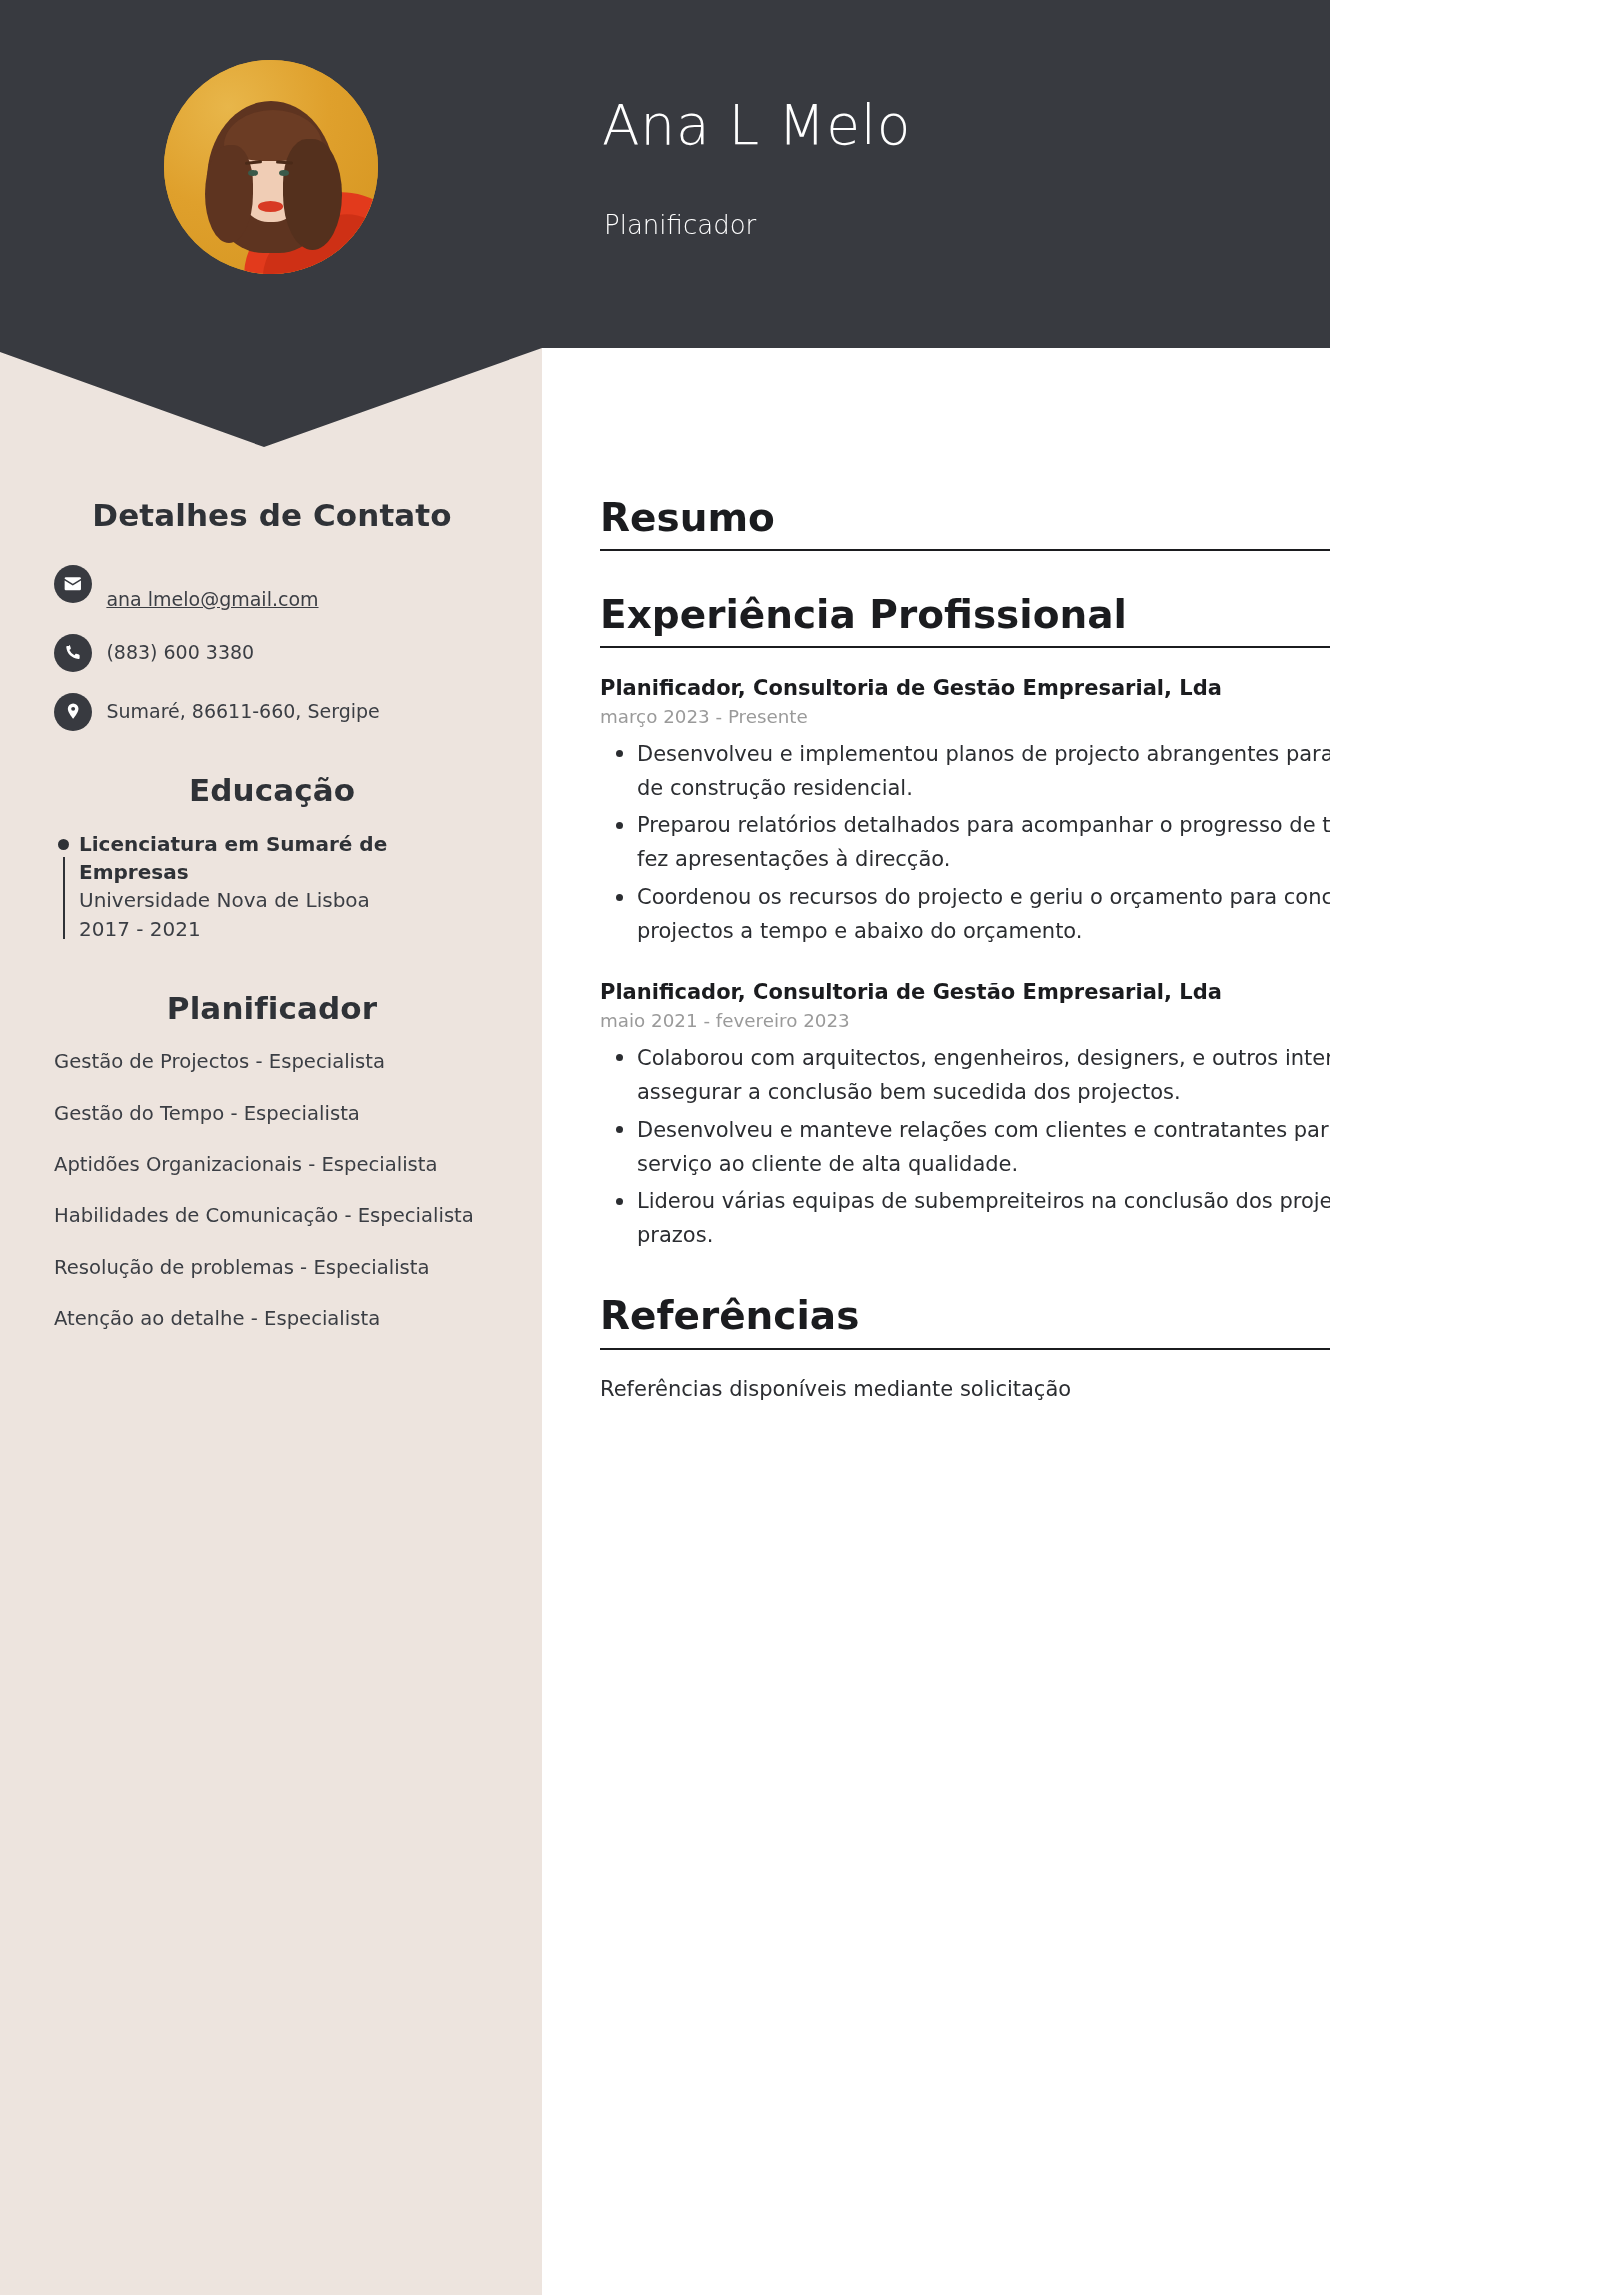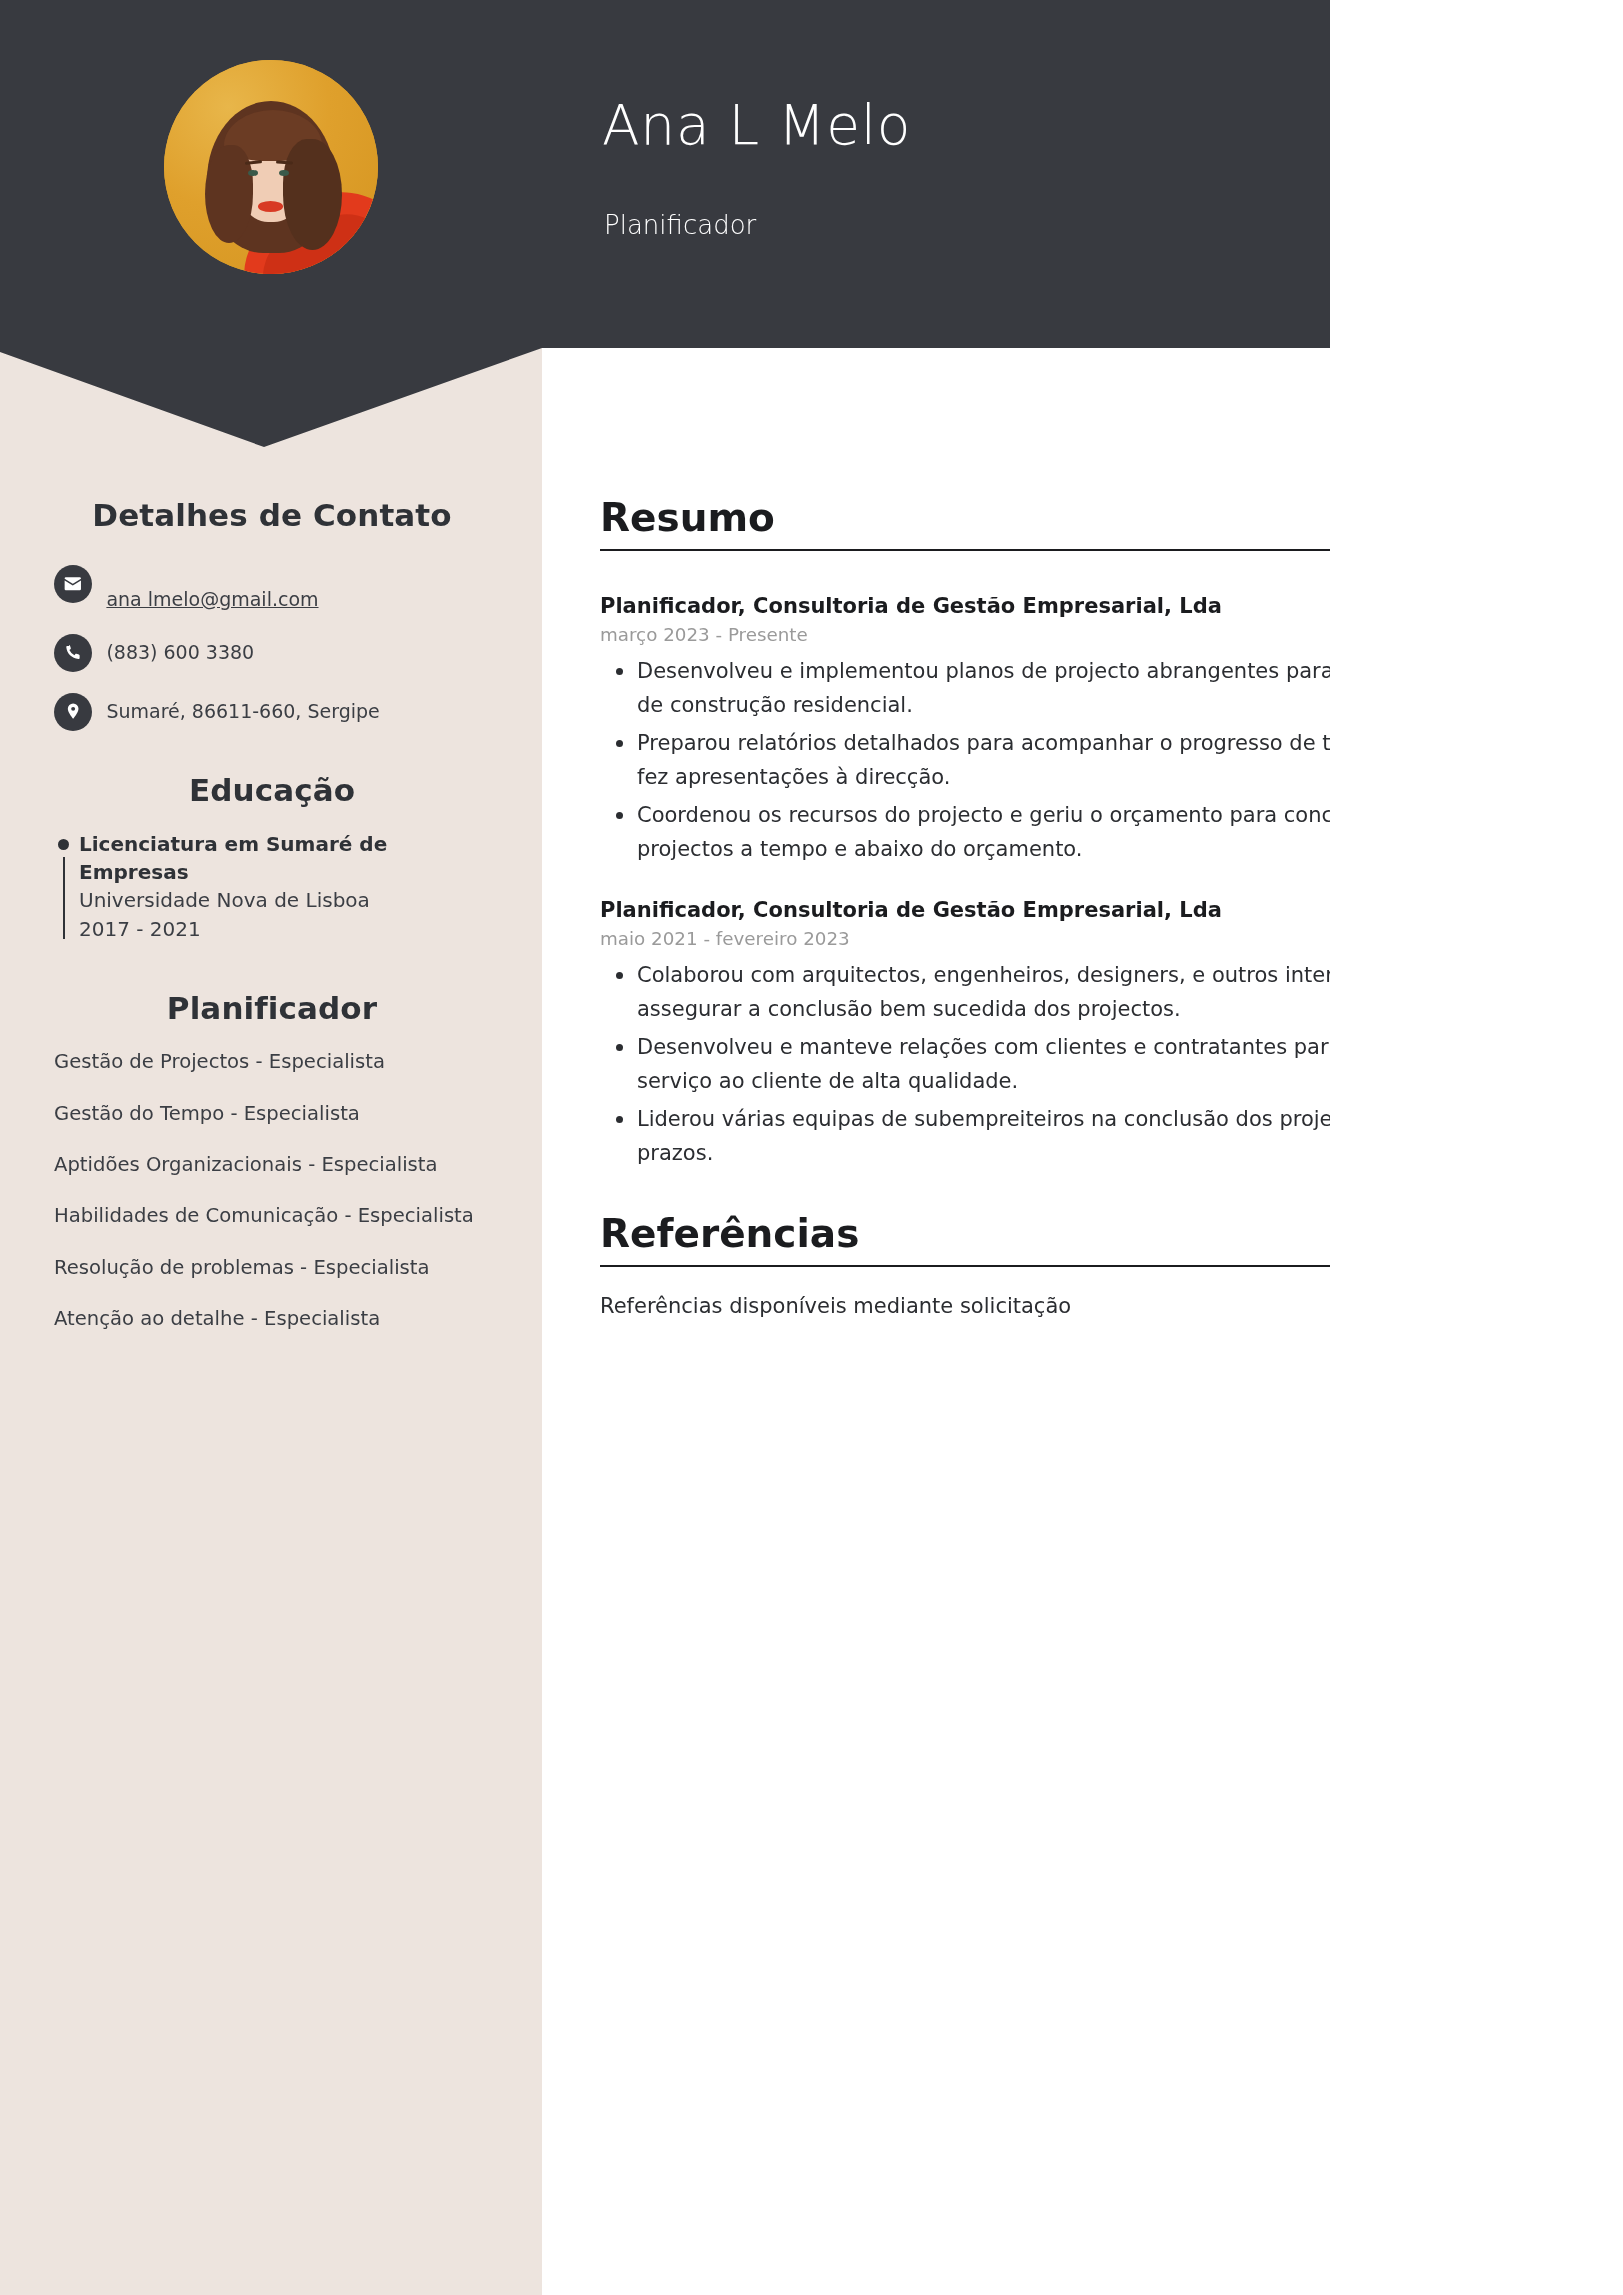--- a/index.html
+++ b/index.html
@@ -385,20 +385,21 @@
 
   </div>
 
   <div id="main">
 
     <div class="sec" id="summary">
       <div class="sec-h">Resumo</div>
     </div>
 
     <div class="sec" id="experience">
+      <div class="sec-h">Experiência Profissional</div>
 
       <div class="job">
         <div class="job-title">Planificador, Consultoria de Gestão Empresarial, Lda</div>
         <div class="job-dates">março 2023 - Presente</div>
         <ul class="job-bullets">
           <li>Desenvolveu e implementou planos de projecto abrangentes para múltiplos projectos de construção residencial.</li>
           <li>Preparou relatórios detalhados para acompanhar o progresso de todos os projectos e fez apresentações à direcção.</li>
           <li>Coordenou os recursos do projecto e geriu o orçamento para concluir com sucesso os projectos a tempo e abaixo do orçamento.</li>
         </ul>
       </div>

